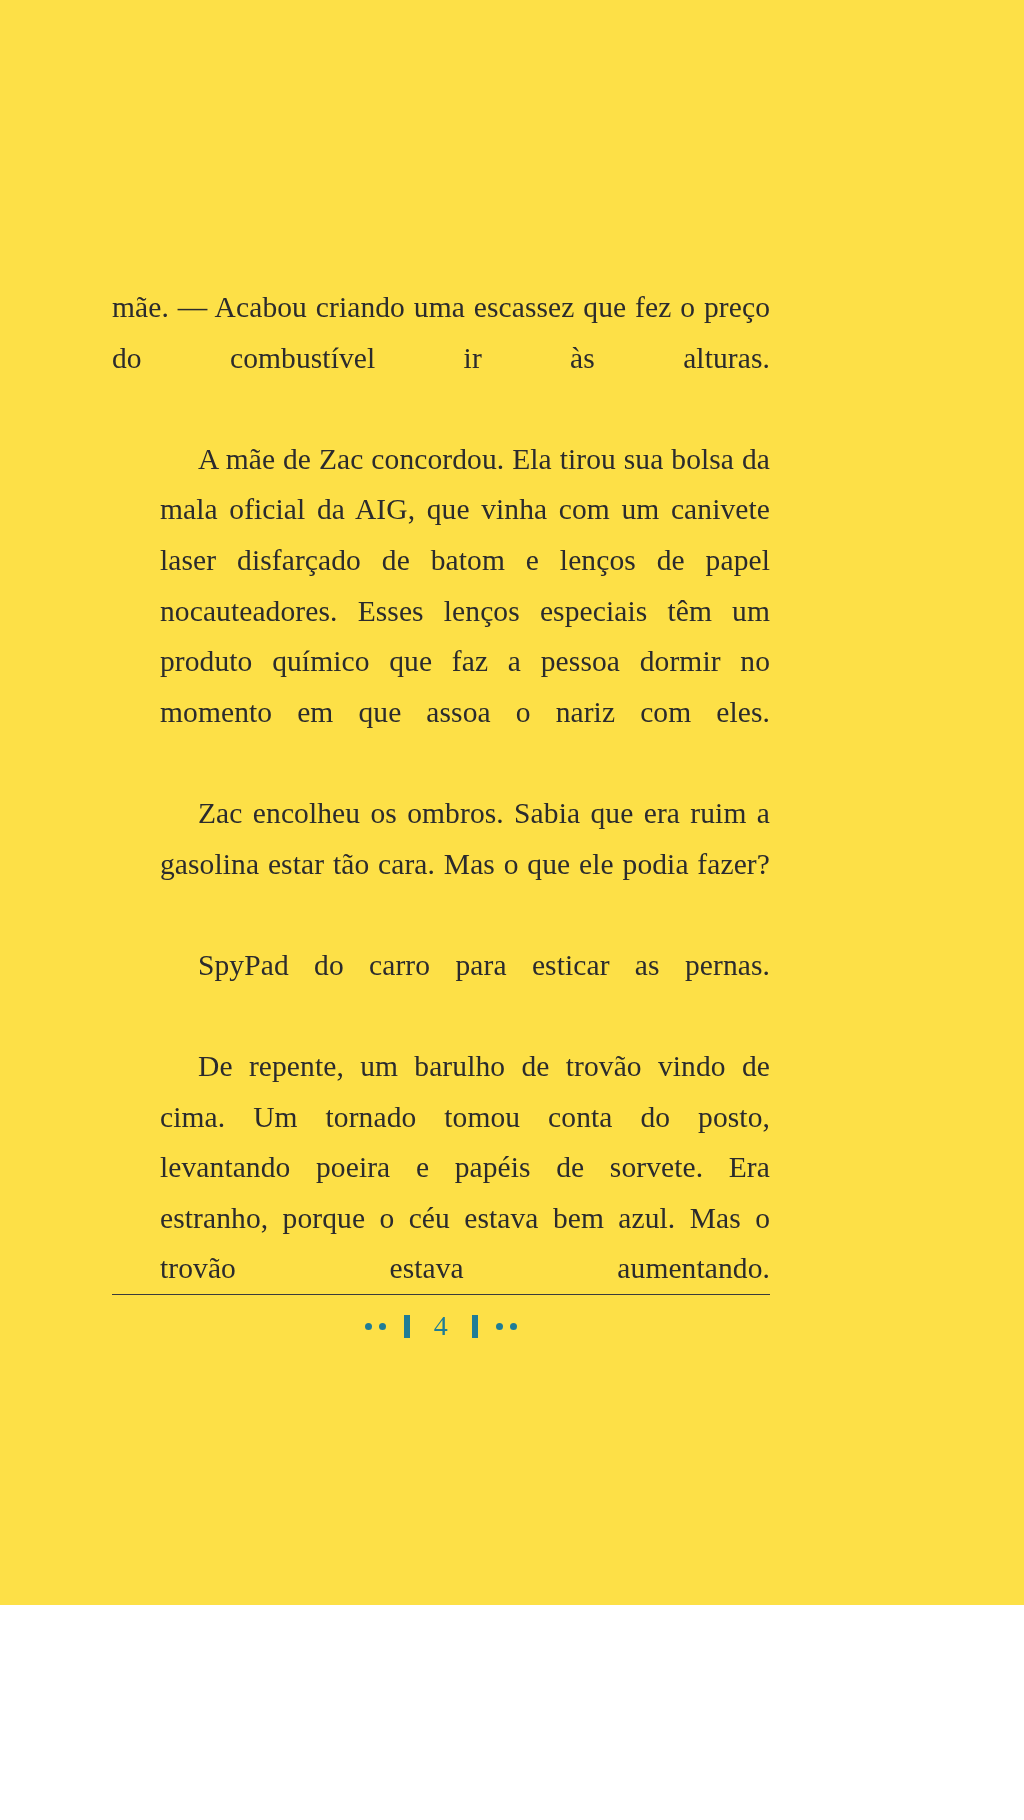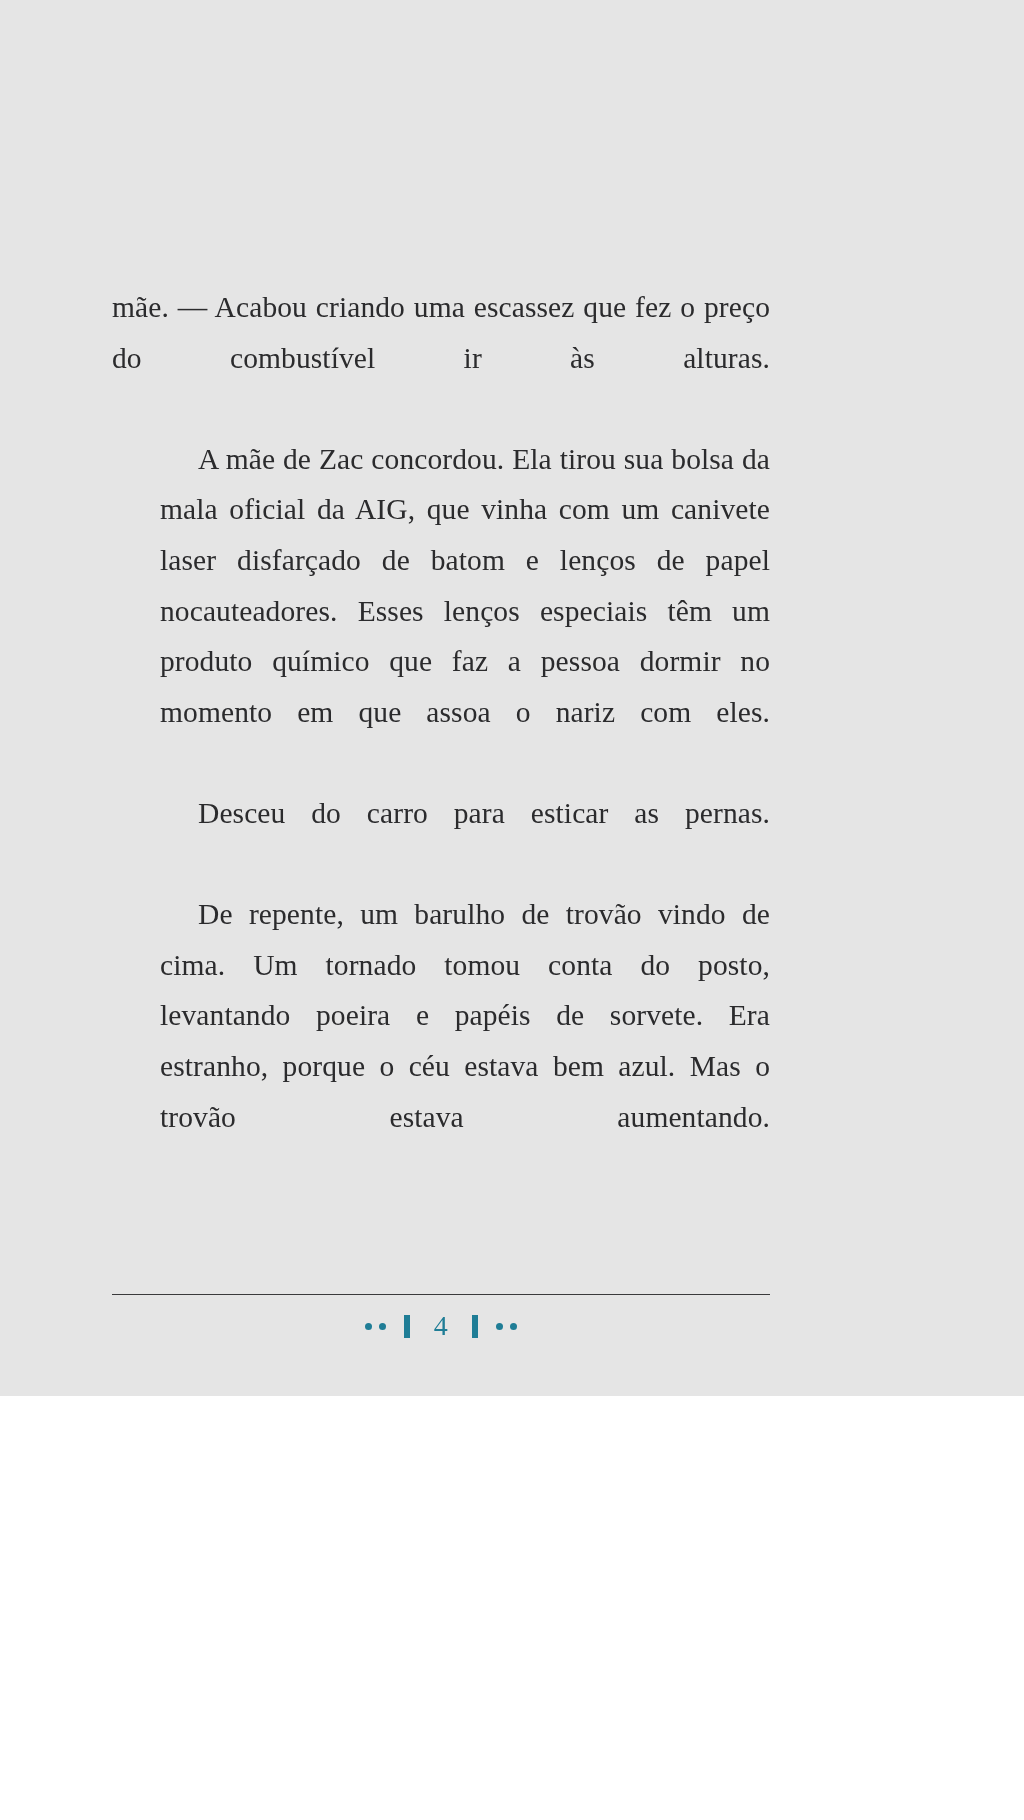--- a/index.html
+++ b/index.html
@@ -14,22 +14,22 @@
     overflow: hidden;
     font-family: "Liberation Serif", "DejaVu Serif", serif;
     -webkit-font-smoothing: antialiased;
   }
 
   .page {
     position: absolute;
     left: 0;
     top: 0;
     width: 1024px;
-    height: 1396px;
-    background: #e5e5e5;
+    height: 1605px;
+    background: #fde047;
   }
 
   .text-block {
     position: absolute;
     left: 112px;
     top: 282px;
     width: 658px;
   }
 
   .para {
@@ -112,21 +112,22 @@
   }
 </style>
 </head>
 <body>
 
 <div class="page">
 
   <div class="text-block">
     <p class="para cont">mãe. — Acabou criando uma escassez que fez o preço do combustível ir às alturas.</p>
     <p class="para indent">A mãe de Zac concordou. Ela tirou sua bolsa da mala oficial da AIG, que vinha com um canivete laser disfarçado de batom e lenços de papel nocauteadores. Esses lenços especiais têm um produto químico que faz a pessoa dormir no momento em que assoa o nariz com eles.</p>
-    <p class="para indent">Desceu do carro para esticar as pernas.</p>
+    <p class="para indent">Zac encolheu os ombros. Sabia que era ruim a gasolina estar tão cara. Mas o que ele podia fazer?</p>
+    <p class="para indent">SpyPad do carro para esticar as pernas.</p>
     <p class="para indent">De repente, um barulho de trovão vindo de cima. Um tornado tomou conta do posto, levantando poeira e papéis de sorvete. Era estranho, porque o céu estava bem azul. Mas o trovão estava aumentando.</p>
   </div>
 
   <div class="footer-rule"></div>
 
   <div class="folio">
     <span class="orn-dots">
       <span class="orn-dot"></span>
       <span class="orn-dot"></span>
       <span class="orn-bar"></span>

